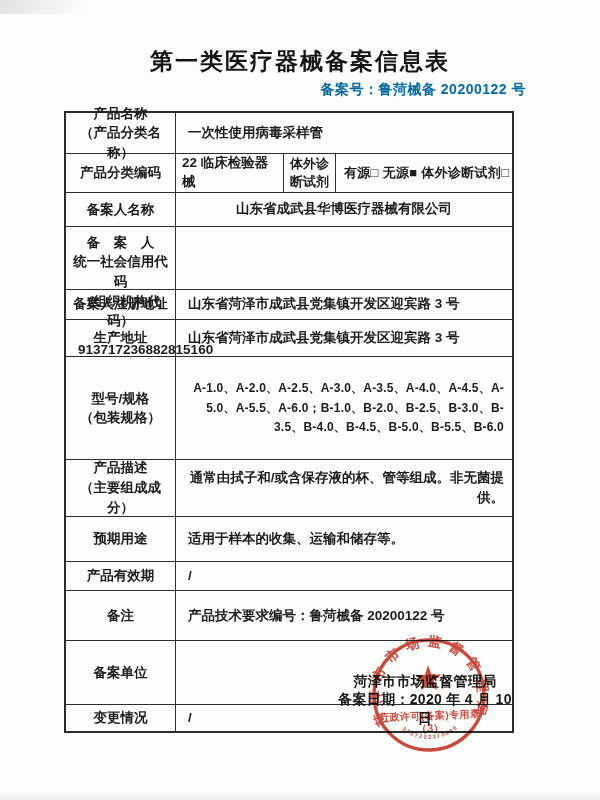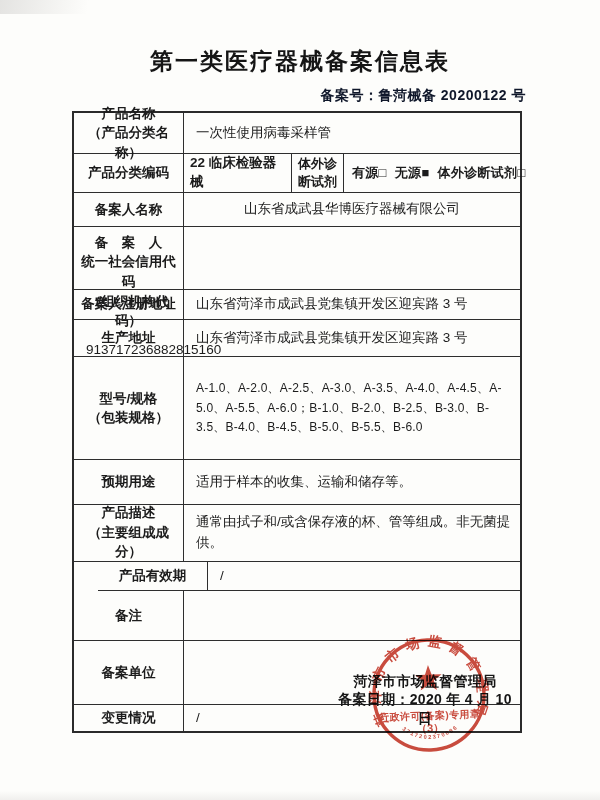--- a/index.html
+++ b/index.html
@@ -18,60 +18,59 @@
     position:absolute; left:0; bottom:0; width:100%; height:10px;
     background:linear-gradient(0deg,#e3e2df 0%, rgba(253,253,251,0) 90%);
     opacity:.5;
   }
   .doc-title {
     position:absolute; top:46px; left:0; width:100%;
     text-align:center; font-size:23px; font-weight:700; letter-spacing:2px;
     color:#151515;
   }
   .record-no {
-    position:absolute; top:87px; right:74px;
-    font-size:14px; font-weight:600; letter-spacing:.5px; color:#0f172a;
+    position:absolute; top:81px; right:74px;
+    font-size:14px; font-weight:600; letter-spacing:.5px; color:#0369a1;
   }
   .doc-table {
-    position:absolute; left:72px; top:111px; width:450px; height:622px;
+    position:absolute; left:64px; top:111px; width:450px; height:622px;
     border:2px solid #2b2b2b; background:transparent;
     display:flex; flex-direction:column;
   }
   .row { display:flex; border-bottom:1px solid #2e2e2e; }
   .row:last-child { border-bottom:none; }
   .r1{height:41px;} .r2{height:39px;} .r3{height:34px;gap:48px;} .r4{height:63px;flex-direction:column;}
   .r5{height:30px;} .r6{height:38px;} .r7{height:103px;} .r8{height:57px;}
-  .r9{height:45px;} .r10{height:30px;margin-left:24px;} .r11{height:50px;} .r12{height:64px;}
+  .r9{height:45px;} .r10{height:30px;} .r11{height:50px;} .r12{height:64px;}
   .r13{flex:1;}
   .cell-label {
     width:110px; flex:0 0 110px; border-right:1px solid #2e2e2e;
     display:flex; align-items:center; justify-content:center;
     text-align:center; font-size:13.5px; font-weight:600;
     white-space:pre-line; line-height:1.45; padding:2px 3px;
   }
   .cell-value {
     flex:1; display:flex; align-items:center;
-    font-size:13.5px; font-weight:400; line-height:1.5;
-    padding:3px 8px 3px 12px; text-align:left;
+    font-size:13.5px; font-weight:700; line-height:1.5;
+    padding:3px 8px 3px 12px; text-align:right;
   }
   .cell-sub {
     flex:0 0 108px; border-right:1px solid #2e2e2e;
     display:flex; align-items:center; font-size:13.5px; font-weight:600;
     padding:2px 6px; line-height:1.4;
   }
   .cell-struct-label {
     flex:0 0 52px; border-right:1px solid #2e2e2e;
     display:flex; align-items:center; justify-content:center; text-align:center;
     font-size:13px; font-weight:600; line-height:1.4; padding:2px 3px;
   }
   .cell-struct-value {
     flex:1; display:flex; align-items:center;
     font-size:13px; font-weight:600; white-space:nowrap; padding:2px 4px 2px 8px;
     letter-spacing:.3px;
-    font-family:Liberation Mono, monospace;
   }
   .model-value { font-size:12px; letter-spacing:.2px; line-height:1.6; }
   .filing-text {
     position:absolute; left:338px; top:672px; width:174px;
     font-size:14px; font-weight:600; line-height:1.32; text-align:center;
     color:#161616; letter-spacing:.3px;
   }
   .stamp {
     position:absolute; left:367px; top:633px; width:124px; height:124px;
     mix-blend-mode:multiply; opacity:.9;
@@ -125,38 +124,39 @@
       <div class="cell-label">生产地址</div>
       <div class="cell-value">山东省菏泽市成武县党集镇开发区迎宾路 3 号</div>
     </div>
 
     <div class="row r7">
       <div class="cell-label">型号/规格
 （包装规格）</div>
       <div class="cell-value model-value">A-1.0、A-2.0、A-2.5、A-3.0、A-3.5、A-4.0、A-4.5、A-5.0、A-5.5、A-6.0；B-1.0、B-2.0、B-2.5、B-3.0、B-3.5、B-4.0、B-4.5、B-5.0、B-5.5、B-6.0</div>
     </div>
 
-    <div class="row r9">
-      <div class="cell-label">预期用途</div>
-      <div class="cell-value">适用于样本的收集、运输和储存等。</div>
-    </div>
-
     <div class="row r8">
       <div class="cell-label">产品描述
 （主要组成成分）</div>
       <div class="cell-value">通常由拭子和/或含保存液的杯、管等组成。非无菌提供。</div>
+    </div>
+
+    <div class="row r9">
+      <div class="cell-label">预期用途</div>
+      <div class="cell-value">适用于样本的收集、运输和储存等。</div>
     </div>
 
     <div class="row r10">
       <div class="cell-label">产品有效期</div>
       <div class="cell-value">/</div>
     </div>
 
     <div class="row r11">
       <div class="cell-label">备注</div>
+      <div class="cell-value">产品技术要求编号：鲁菏械备 20200122 号</div>
     </div>
 
     <div class="row r12">
       <div class="cell-label">备案单位</div>
       <div class="cell-value"></div>
     </div>
 
     <div class="row r13">
       <div class="cell-label">变更情况</div>
       <div class="cell-value">/</div>

